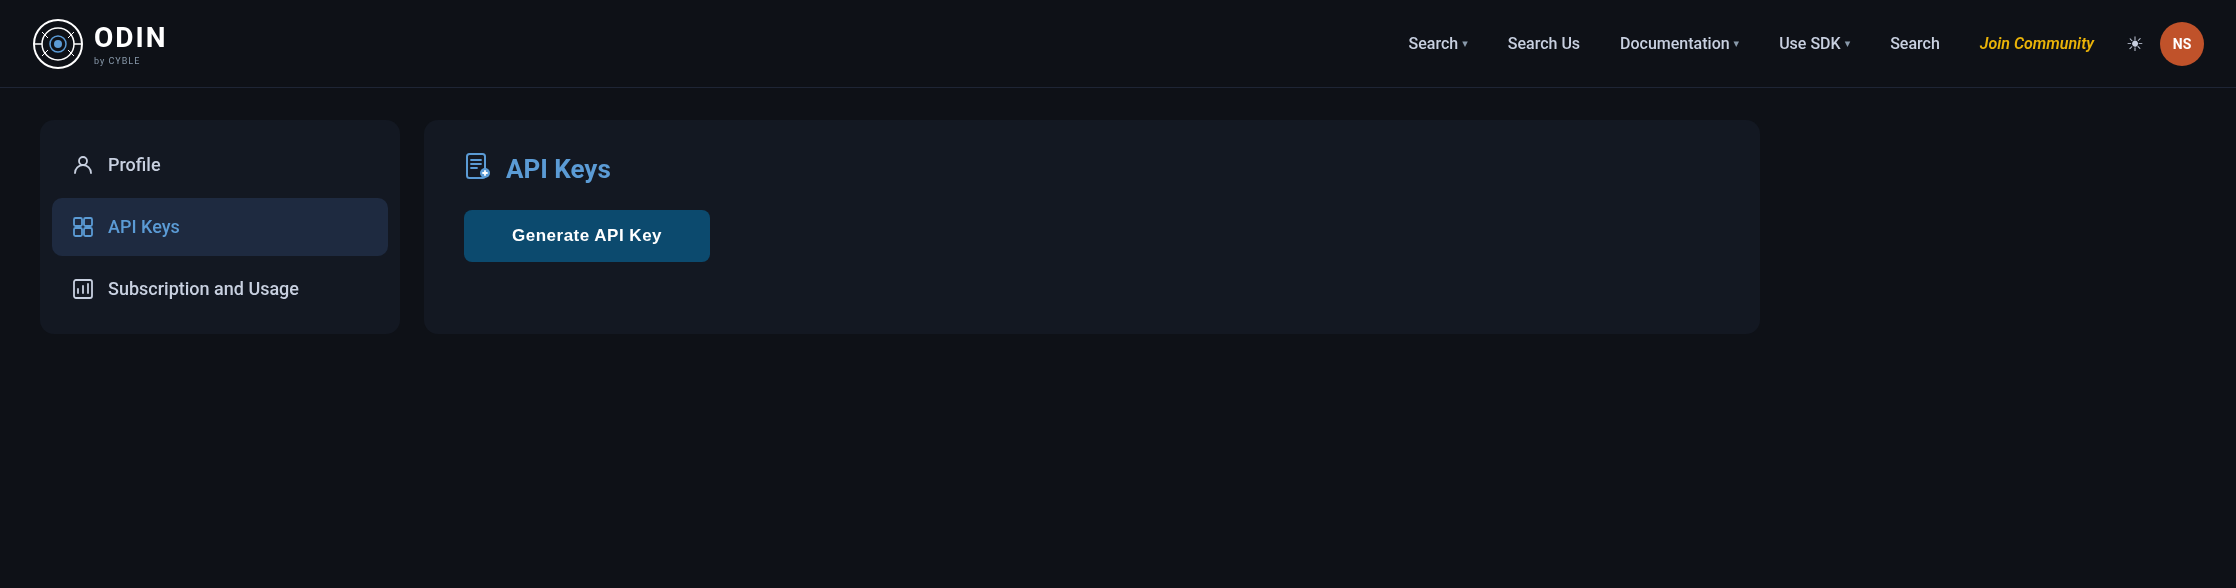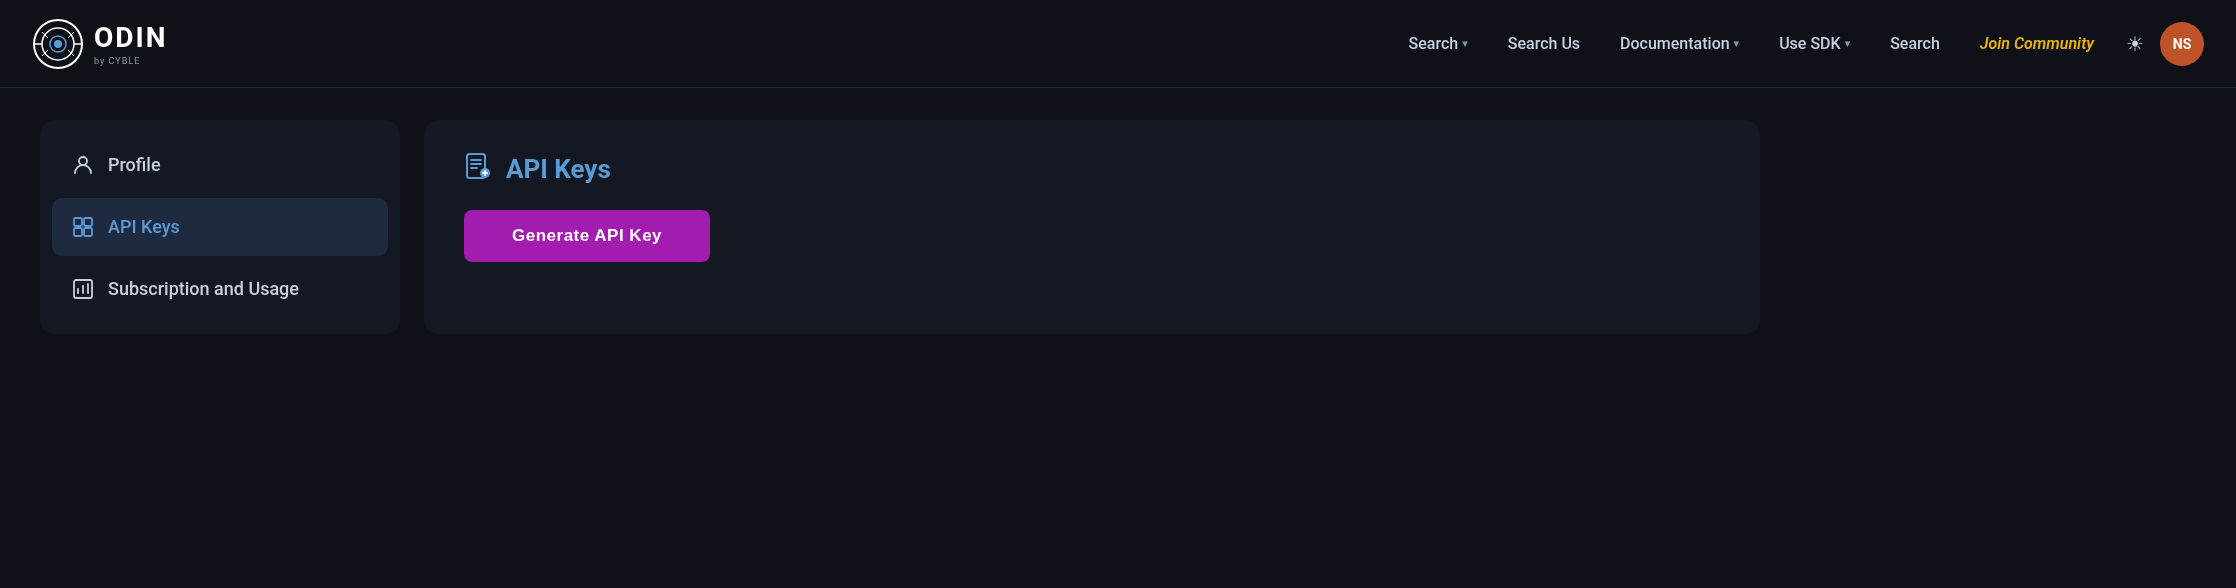--- a/index.html
+++ b/index.html
@@ -186,21 +186,21 @@
 
     .panel-description {
       font-size: 16px;
       line-height: 1.7;
       color: #b0bac8;
       margin-bottom: 32px;
       max-width: 900px;
     }
 
     .generate-btn {
-      background-color: #a21caf;
+      background-color: #0c4a6e;
       border: none;
       border-radius: 8px;
       color: #ffffff;
       font-size: 17px;
       font-weight: 600;
       padding: 16px 48px;
       cursor: pointer;
       transition: background 0.2s;
       letter-spacing: 0.5px;
     }

